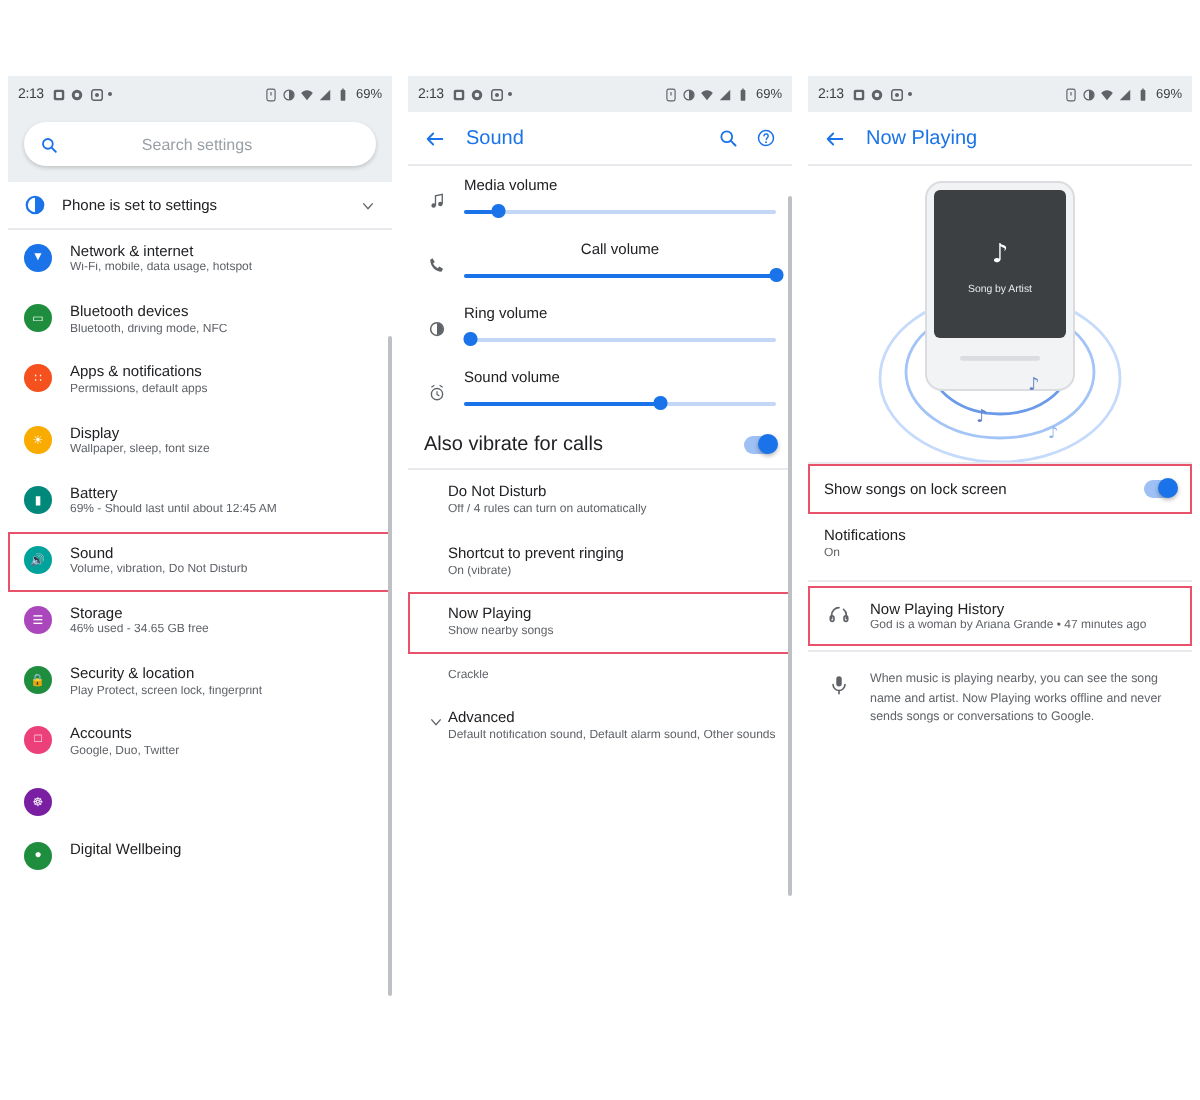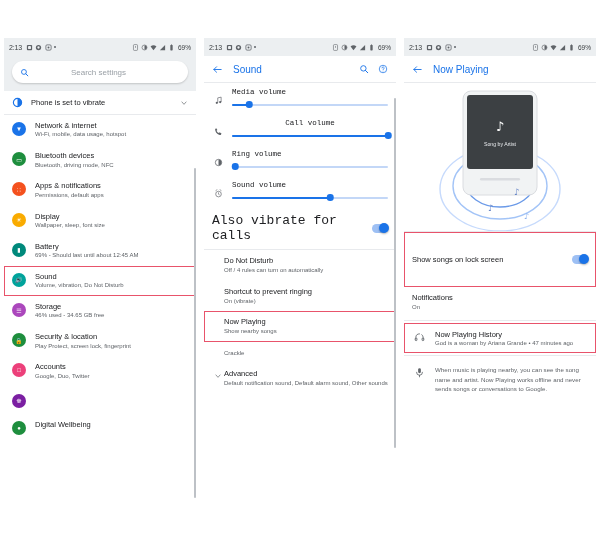--- a/index.html
+++ b/index.html
@@ -71,42 +71,42 @@
     color:#fff;
   }
   .row .txt{margin-left:9px;flex:1;min-width:0;}
   .row .t1{font-size:7.5px;color:#202124;line-height:1.25;}
   .row .t2{font-size:6px;color:#5f6368;line-height:1.3;margin-top:1px;
     white-space:nowrap;overflow:hidden;text-overflow:clip;}
   .hl{outline:1.3px solid #e8536b;outline-offset:-1px;}
   
   .sliderrow{display:flex;align-items:flex-start;padding:5px 8px 4px 8px;}
   .sliderrow .sic{width:12px;flex:0 0 12px;margin-top:8px;display:flex;justify-content:center;}
-  .sliderrow .sbody{flex:1;margin-left:8px;font-family:Liberation Mono, monospace;}
+  .sliderrow .sbody{flex:1;margin-left:8px;}
   .sliderrow .slabel{font-size:7.5px;color:#202124;}
   .track{
     position:relative;height:10px;margin-top:4px;
   }
   .track .bg{
     position:absolute;left:0;right:0;top:4px;height:1.6px;
     background:#c3d7f7;border-radius:2px;
   }
   .track .fill{
     position:absolute;left:0;top:4px;height:1.6px;
     background:#1a73e8;border-radius:2px;
   }
   .track .knob{
     position:absolute;top:1px;width:6.5px;height:6.5px;border-radius:50%;
     background:#1a73e8;transform:translateX(-50%);
   }
   .switchrow{
     display:flex;align-items:center;padding:6px 8px;
     border-bottom:1px solid #e8eaed;
   }
-  .switchrow .slbl{flex:1;font-size:13px;color:#202124;font-family:Liberation Mono, monospace;}
+  .switchrow .slbl{flex:1;font-size:10px;color:#202124;}
   .sw{
     width:16px;height:9px;border-radius:6px;background:#9ec0f4;
     position:relative;flex:0 0 16px;
   }
   .sw .kn{
     position:absolute;right:-1px;top:-0.6px;width:10px;height:10px;
     border-radius:50%;background:#1a73e8;
     box-shadow:0 1px 2px rgba(0,0,0,.3);
   }
   .prow{padding:6px 8px;display:flex;align-items:flex-start;}
@@ -115,21 +115,21 @@
   .prow .p2{font-size:6px;color:#5f6368;line-height:1.3;margin-top:1.5px;
     white-space:nowrap;overflow:hidden;}
   .prow .chev{width:12px;flex:0 0 12px;display:flex;justify-content:center;margin-top:3px;}
   .sep{height:1px;background:#e8eaed;margin:2px 0;}
   
   .hero{
     background:#ffffff;height:148px;position:relative;overflow:hidden;
   }
   .hero svg{position:absolute;left:0;top:0;}
   .np-switch{
-    display:flex;align-items:center;padding:23px 8px;
+    display:flex;align-items:center;padding:8px 8px;
   }
   .np-switch .nlbl{flex:1;font-size:7.5px;color:#202124;}
   .histrow{display:flex;align-items:flex-start;padding:7px 8px;}
   .histrow .hic{width:14px;flex:0 0 14px;margin-top:2px;display:flex;justify-content:center;}
   .histrow .htxt{margin-left:9px;flex:1;min-width:0;}
   .histrow .h1{font-size:7.5px;color:#202124;}
   .histrow .h2{font-size:6px;color:#5f6368;margin-top:1.5px;white-space:nowrap;overflow:hidden;}
   .inforow{display:flex;align-items:flex-start;padding:7px 8px;}
   .inforow .iic{width:14px;flex:0 0 14px;margin-top:2px;display:flex;justify-content:center;}
   .inforow .itxt{margin-left:9px;flex:1;font-size:6.2px;color:#5f6368;line-height:1.55;}
@@ -202,21 +202,21 @@
             </svg>
           <span class="ph">Search settings</span>
         </div>
       </div>
 
       <div class="vibrate-row">
         <svg width="11" height="11" viewBox="0 0 24 24">
             <circle cx="12" cy="12" r="9" fill="none" stroke="#1a73e8" stroke-width="2.4"></circle>
             <path d="M12 3a9 9 0 010 18z" fill="#1a73e8"></path>
           </svg>
-        <span class="lbl">Phone is set to vibrate</span>
+        <span class="lbl">Phone is set to settings</span>
         <svg width="8" height="8" viewBox="0 0 24 24">
             <path d="M5 8l7 8 7-8" fill="none" stroke="#5f6368" stroke-width="2"></path>
           </svg>
       </div>
 
       <div id="p1-list">
           <div class="row">
             <span class="ic" style="background:#1a73e8;font-size:6px;">▼</span>
             <span class="txt">
               <span class="t1" style="display:block;">Network &amp; internet</span>

